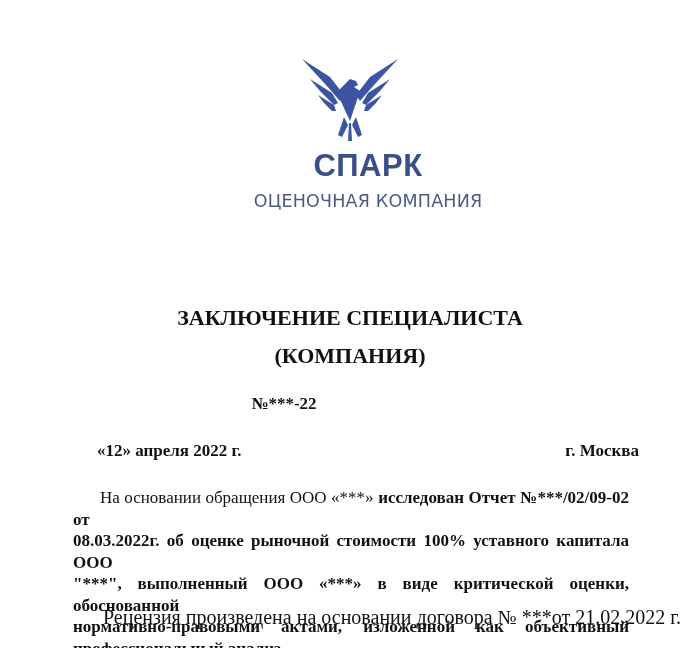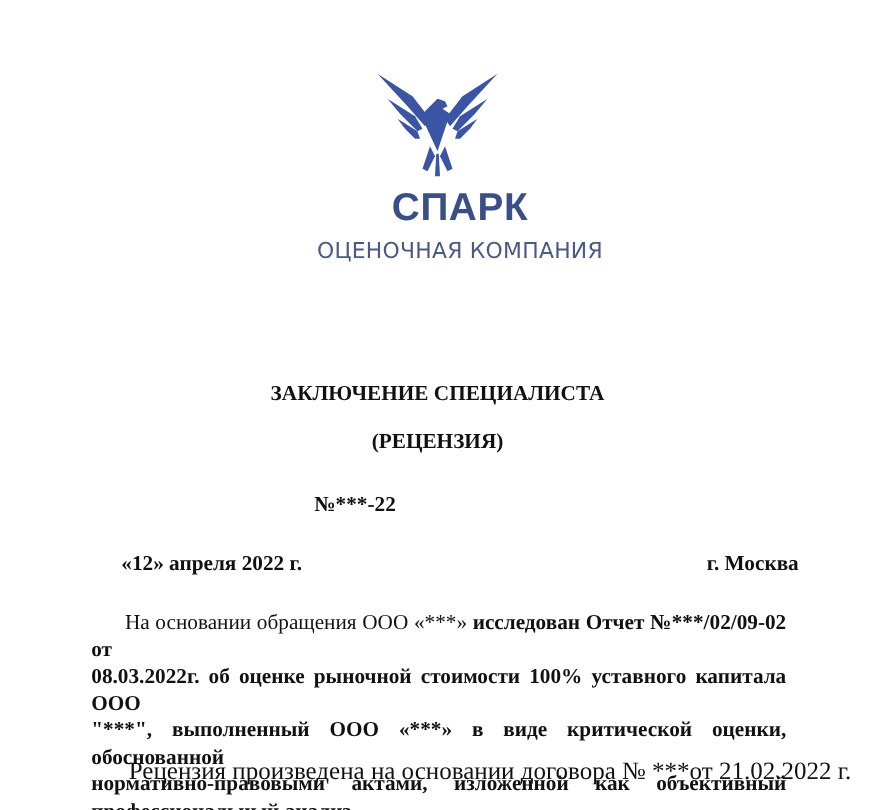--- a/index.html
+++ b/index.html
@@ -1,21 +1,21 @@
 <!DOCTYPE html>
 <html><head>
 <meta charset="utf-8">
 <style>
   html, body { margin: 0; padding: 0; background: #ffffff; }
   body { width: 700px; height: 648px; position: relative; overflow: hidden; font-family: "Liberation Serif", serif; color: #111; }
   .logo { position: absolute; left: 0; top: 55px; width: 700px; text-align: center; }
   .logo svg { display: block; margin: 0 auto; }
   .brand { position: absolute; left: 0; top: 148px; width: 736px; text-align: center; font-family: "Liberation Sans", sans-serif; font-weight: bold; font-size: 31px; color: #3a4f87; letter-spacing: 0.5px; }
   .brand-sub { position: absolute; left: 0; top: 191px; width: 736px; text-align: center; font-family: "DejaVu Sans", sans-serif; font-size: 17.5px; color: #4a5a80; letter-spacing: 0.2px; }
-  .title { position: absolute; left: 0; width: 700px; text-align: center; font-weight: bold; font-size: 17px; color: #111; }
+  .title { position: absolute; left: 0; width: 700px; text-align: center; font-weight: bold; font-size: 22px; color: #111; }
   .t1 { top: 305px; }
   .t2 { top: 343px; }
   .num { position: absolute; left: 0; top: 394px; width: 568px; text-align: center; font-weight: bold; font-size: 17px; }
   .dateline { position: absolute; left: 84px; top: 441px; width: 542px; font-weight: bold; font-size: 17px; display: flex; justify-content: space-between; margin-left: 13px; }
   .para { position: absolute; left: 73px; top: 487px; width: 556px; font-size: 17px; line-height: 21.5px; text-align: justify; }
   .para b { font-weight: bold; }
   .row { display: block; }
   .row.last { text-align-last: left; }
   .row.just { text-align: justify; text-align-last: justify; }
   .para2 { position: absolute; left: 73px; top: 606px; font-size: 20px; }
@@ -41,21 +41,21 @@
       <polygon points="44,62 48,70 42,82 38,80"></polygon>
       <polygon points="49,68 51,68 52,86 48,86"></polygon>
       <polygon points="56,62 52,70 58,82 62,80"></polygon>
     </g>
   </svg>
 </div>
 <div class="brand">СПАРК</div>
 <div class="brand-sub">ОЦЕНОЧНАЯ КОМПАНИЯ</div>
 
 <div class="title t1">ЗАКЛЮЧЕНИЕ СПЕЦИАЛИСТА</div>
-<div class="title t2">(РЕЦЕНЗИЯ)</div>
+<div class="title t2">(КОМПАНИЯ)</div>
 <div class="num">№***-22</div>
 
 <div class="dateline">
   <span>«12» апреля 2022 г.</span>
   <span>г. Москва</span>
 </div>
 
 <div class="para">
   <span class="row just">&nbsp;&nbsp;&nbsp;&nbsp;&nbsp;&nbsp;<span>На основании обращения ООО «***» </span><b>исследован Отчет №***/02/09-02 от</b></span>
   <b class="row just">08.03.2022г. об оценке рыночной стоимости 100% уставного капитала ООО</b>

